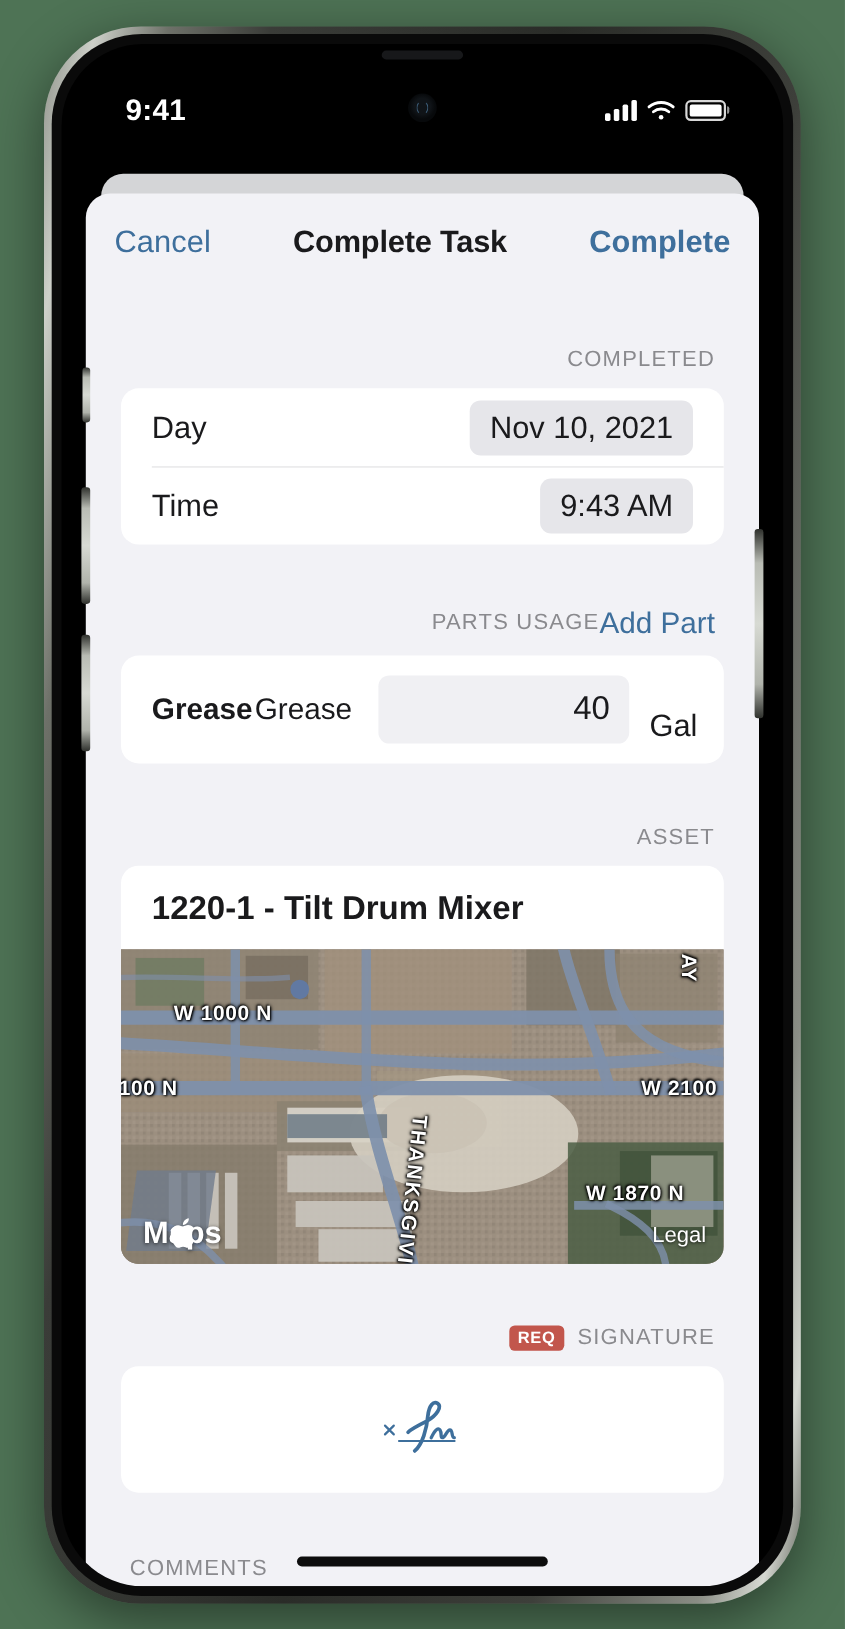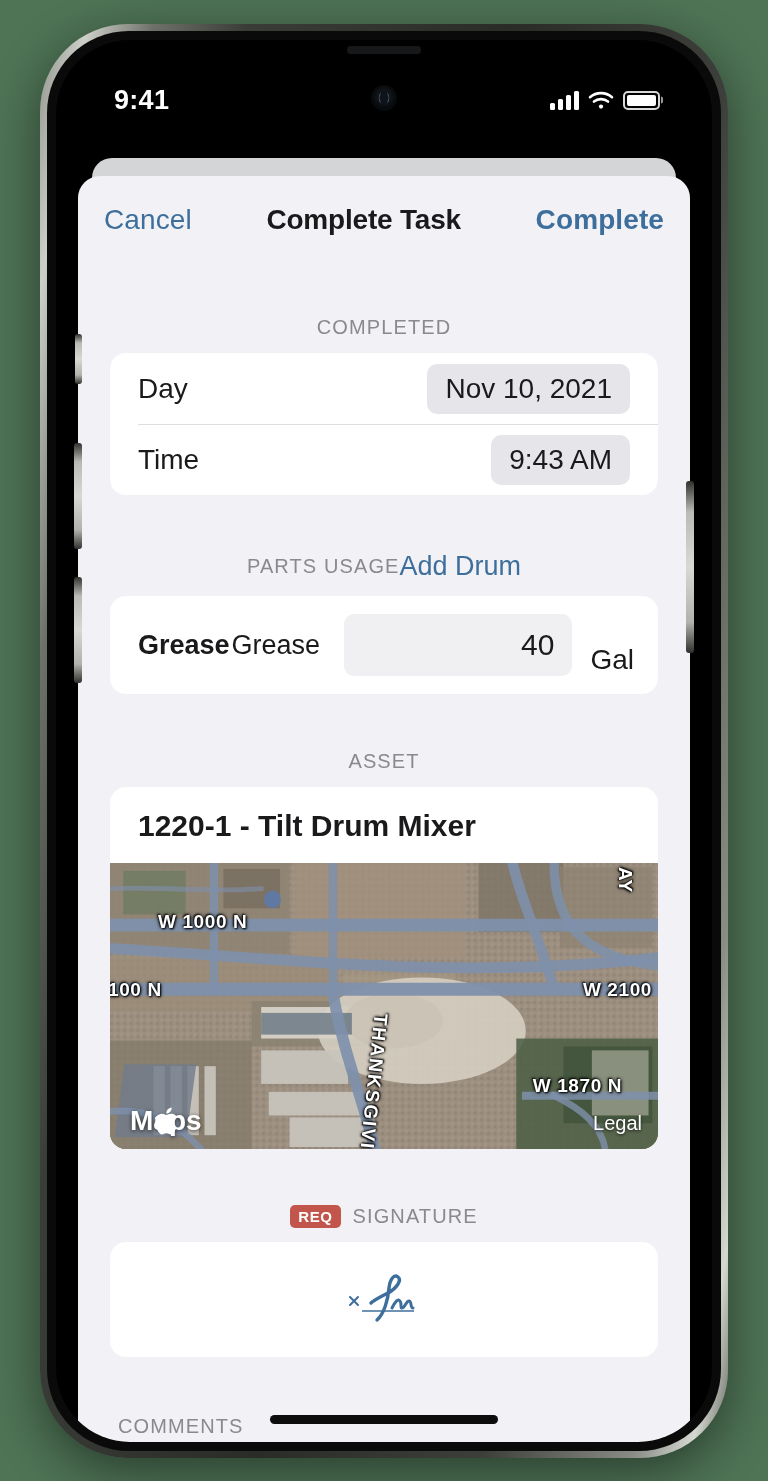--- a/index.html
+++ b/index.html
@@ -114,21 +114,21 @@
   .navbar {
     display: flex; align-items: center; justify-content: space-between;
     padding: 28px 26px 24px;
   }
   .nav-link { font-size: 28px; color: #3e6f9c; letter-spacing: .1px; cursor: pointer; }
   .nav-link.bold { font-weight: 700; }
   .nav-title { font-size: 28px; font-weight: 700; color: #1a1a1c; letter-spacing: -.2px; }
 
   
   .sec-head {
-    display: flex; align-items: center; justify-content: center;
+    display: flex; align-items: center; justify-content: flex-end;
     padding: 0 40px; margin: 56px 0 14px;
   }
   .sec-title {
     font-size: 20px; color: #8a8a8e; letter-spacing: 1.1px; text-transform: uppercase;
     display: flex; align-items: center; gap: 12px;
   }
   .sec-action { font-size: 27px; color: #3e6f9c; cursor: pointer; }
 
   .badge-req {
     background: #c2564c; color: #fff; font-size: 15px; font-weight: 700;
@@ -268,21 +268,21 @@
               <span class="pill">Nov 10, 2021</span>
             </div>
             <div class="row">
               <span class="row-label">Time</span>
               <span class="pill">9:43 AM</span>
             </div>
           </div>
 
           <div class="sec-head">
             <span class="sec-title">PARTS USAGE</span>
-            <span class="sec-action">Add Drum</span>
+            <span class="sec-action">Add Part</span>
           </div>
           <div class="card">
             <div class="part-row">
               <span class="part-names">
                 <span class="part-title">Grease</span>
                 <span class="part-sub">Grease</span>
               </span>
               <span class="part-qtywrap">
                 <input class="qty-input" type="text" value="40" style="">
                 <span class="qty-unit">Gal</span>

